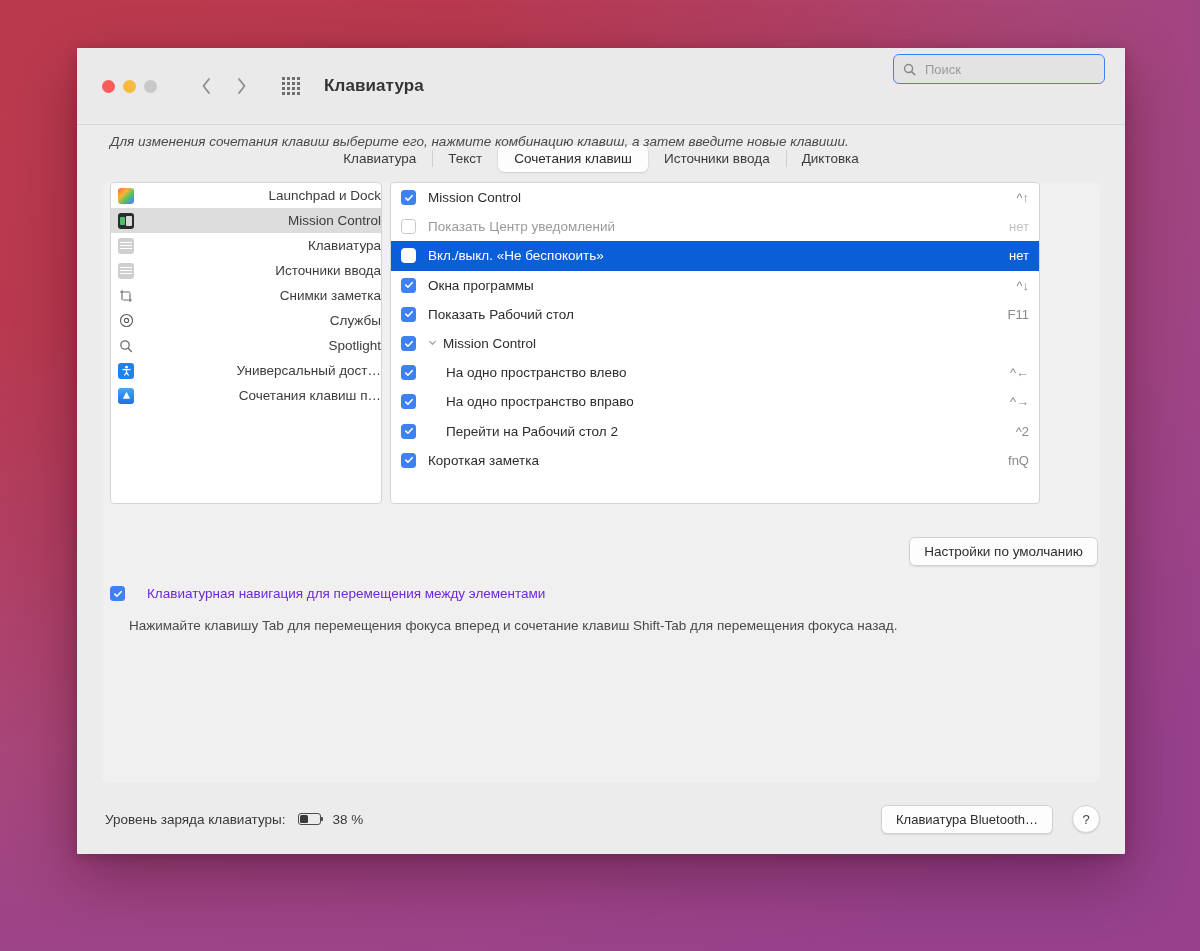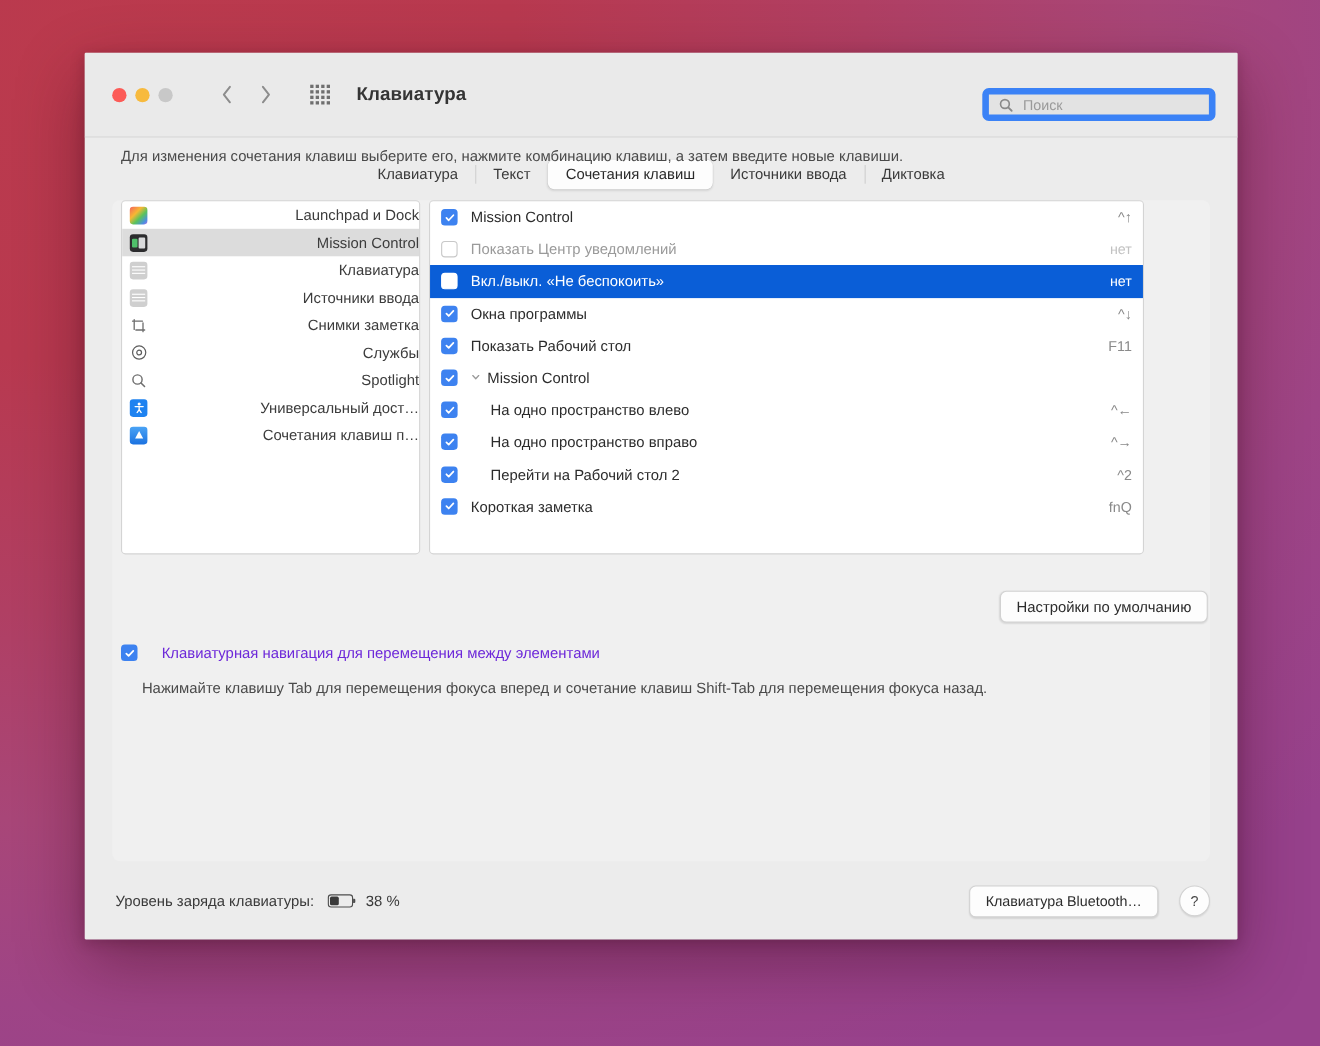--- a/index.html
+++ b/index.html
@@ -86,25 +86,25 @@
     margin-left: 24px;
     font-size: 17px;
     font-weight: bold;
     color: #353535;
     letter-spacing: 0.1px;
   }
 
   .searchbox {
     position: absolute;
     right: 20px;
-    top: 32px;
+    top: 6px;
     width: 212px;
     height: 30px;
     background: #e3e3e3;
-    border: 6px solid #3b82f6;
+    border: 1px solid #3b82f6;
     border-radius: 6px;
     display: flex;
     align-items: center;
     padding: 0 9px;
     box-sizing: border-box;
   }
   .searchbox svg { flex: 0 0 auto; }
   .searchbox input {
     border: 0;
     outline: 0;
@@ -166,20 +166,21 @@
   }
 
   .desc {
     position: absolute;
     left: 33px;
     top: 84px;
     width: 900px;
     font-size: 13.5px;
     line-height: 19px;
     color: #4a4a4a;
+    font-style: italic;
   }
 
   
   .lists {
     position: absolute;
     left: 33px;
     top: 134px;
     display: flex;
     gap: 8px;
   }

